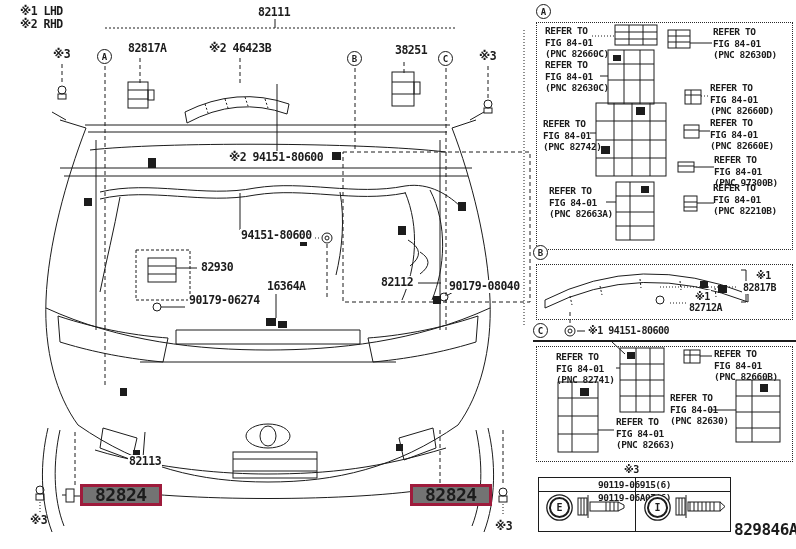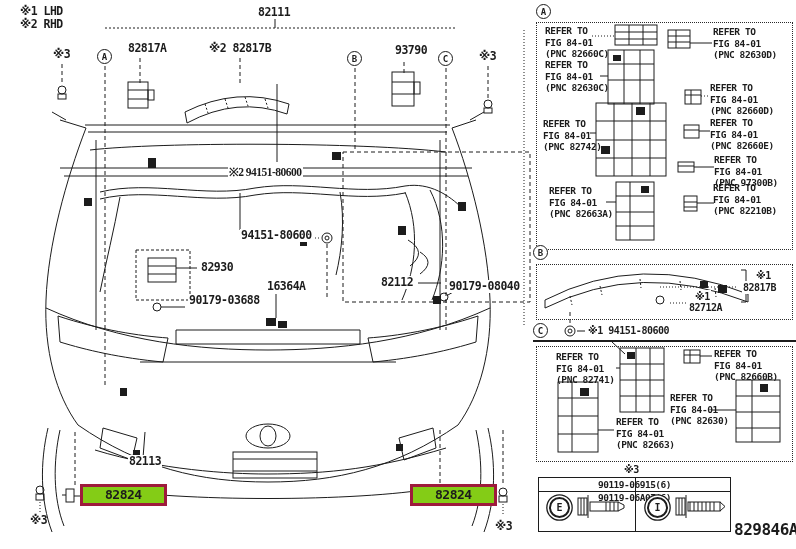--- a/index.html
+++ b/index.html
@@ -10,22 +10,22 @@
   svg { position:absolute; left:0; top:0; }
   .lbl { position:absolute; font-weight:bold; font-size:11.5px; letter-spacing:-0.5px;
          white-space:nowrap; color:var(--ink); line-height:13px; }
   .bg  { background:#fff; padding:0 1px; }
   .marker { position:absolute; width:15px; height:15px; border:1.5px solid var(--ink);
             border-radius:50%; background:#fff; font-weight:bold; font-size:9px;
             display:flex; align-items:center; justify-content:center; z-index:3; }
   .refer { position:absolute; font-weight:bold; font-size:9.5px; line-height:11.5px;
            letter-spacing:-0.4px; white-space:nowrap; color:var(--ink); z-index:2; }
   .refer .l { display:block; }
-  .hl { position:absolute; border:3px solid var(--hl); background:#84cc16; font-weight:bold;
-        font-size:13px; letter-spacing:-0.5px; padding:0 22px; line-height:16px; z-index:4; }
+  .hl { position:absolute; border:3px solid var(--hl); background:#737373; font-weight:bold;
+        font-size:18px; letter-spacing:-0.5px; padding:0 12px; line-height:16px; z-index:4; }
   .sec { position:absolute; border:1.3px dotted #2a2a2a; background:transparent; }
   .rule { position:absolute; background:var(--ink); }
   .tbl { position:absolute; border:1.2px solid var(--ink); }
   .tbl .hdr { position:absolute; left:0; top:0; width:100%; height:14px;
               border-bottom:1.2px solid var(--ink); display:flex;flex-direction:column; }
   .tbl .hdr span { flex:1; text-align:center; font-weight:bold; font-size:9.5px;
                    letter-spacing:-0.5px; line-height:13px; }
   .tbl .vdiv { position:absolute; top:0; bottom:0; left:50%; width:0;
                border-left:1.2px solid var(--ink); }
   .fast-circle { position:absolute; width:21px; height:21px; border-radius:50%;
@@ -263,31 +263,31 @@
     </g>
   </svg>
 
   <div class="lbl" style="left:20px; top:5px;">※1 LHD</div>
   <div class="lbl" style="left:20px; top:18px;">※2 RHD</div>
 
   <div class="lbl" style="left:258px; top:6px;">82111</div>
 
   <div class="marker" style="left:97px;  top:49px;">A</div>
   <div class="lbl bg" style="left:127px; top:42px;">82817A</div>
-  <div class="lbl bg" style="left:208px; top:42px;">※2 82817B</div>
+  <div class="lbl bg" style="left:208px; top:42px;">※2 46423B</div>
   <div class="marker" style="left:347px; top:51px;">B</div>
-  <div class="lbl bg" style="left:394px; top:44px;">93790</div>
+  <div class="lbl bg" style="left:394px; top:44px;">38251</div>
   <div class="marker" style="left:438px; top:51px;">C</div>
   <div class="lbl" style="left:53px;  top:48px;">※3</div>
   <div class="lbl" style="left:479px; top:50px;">※3</div>
 
-  <div class="lbl bg" style="left:228px; top:166px;font-family:Liberation Serif, serif;">※2 94151-80600</div>
+  <div class="lbl bg" style="left:228px; top:151px;">※2 94151-80600</div>
   <div class="lbl bg" style="left:240px; top:229px;">94151-80600</div>
   <div class="lbl bg" style="left:200px; top:261px;">82930</div>
-  <div class="lbl bg" style="left:188px; top:294px;">90179-03688</div>
+  <div class="lbl bg" style="left:188px; top:294px;">90179-06274</div>
   <div class="lbl bg" style="left:266px; top:280px;">16364A</div>
   <div class="lbl bg" style="left:380px; top:276px;">82112</div>
   <div class="lbl bg" style="left:448px; top:280px;">90179-08040</div>
   <div class="lbl bg" style="left:128px; top:455px;">82113</div>
 
   <div class="hl" style="left:80px;  top:484px;">82824</div>
   <div class="hl" style="left:410px; top:484px;">82824</div>
 
   <div class="lbl" style="left:30px;  top:514px;">※3</div>
   <div class="lbl" style="left:495px; top:520px;">※3</div>

